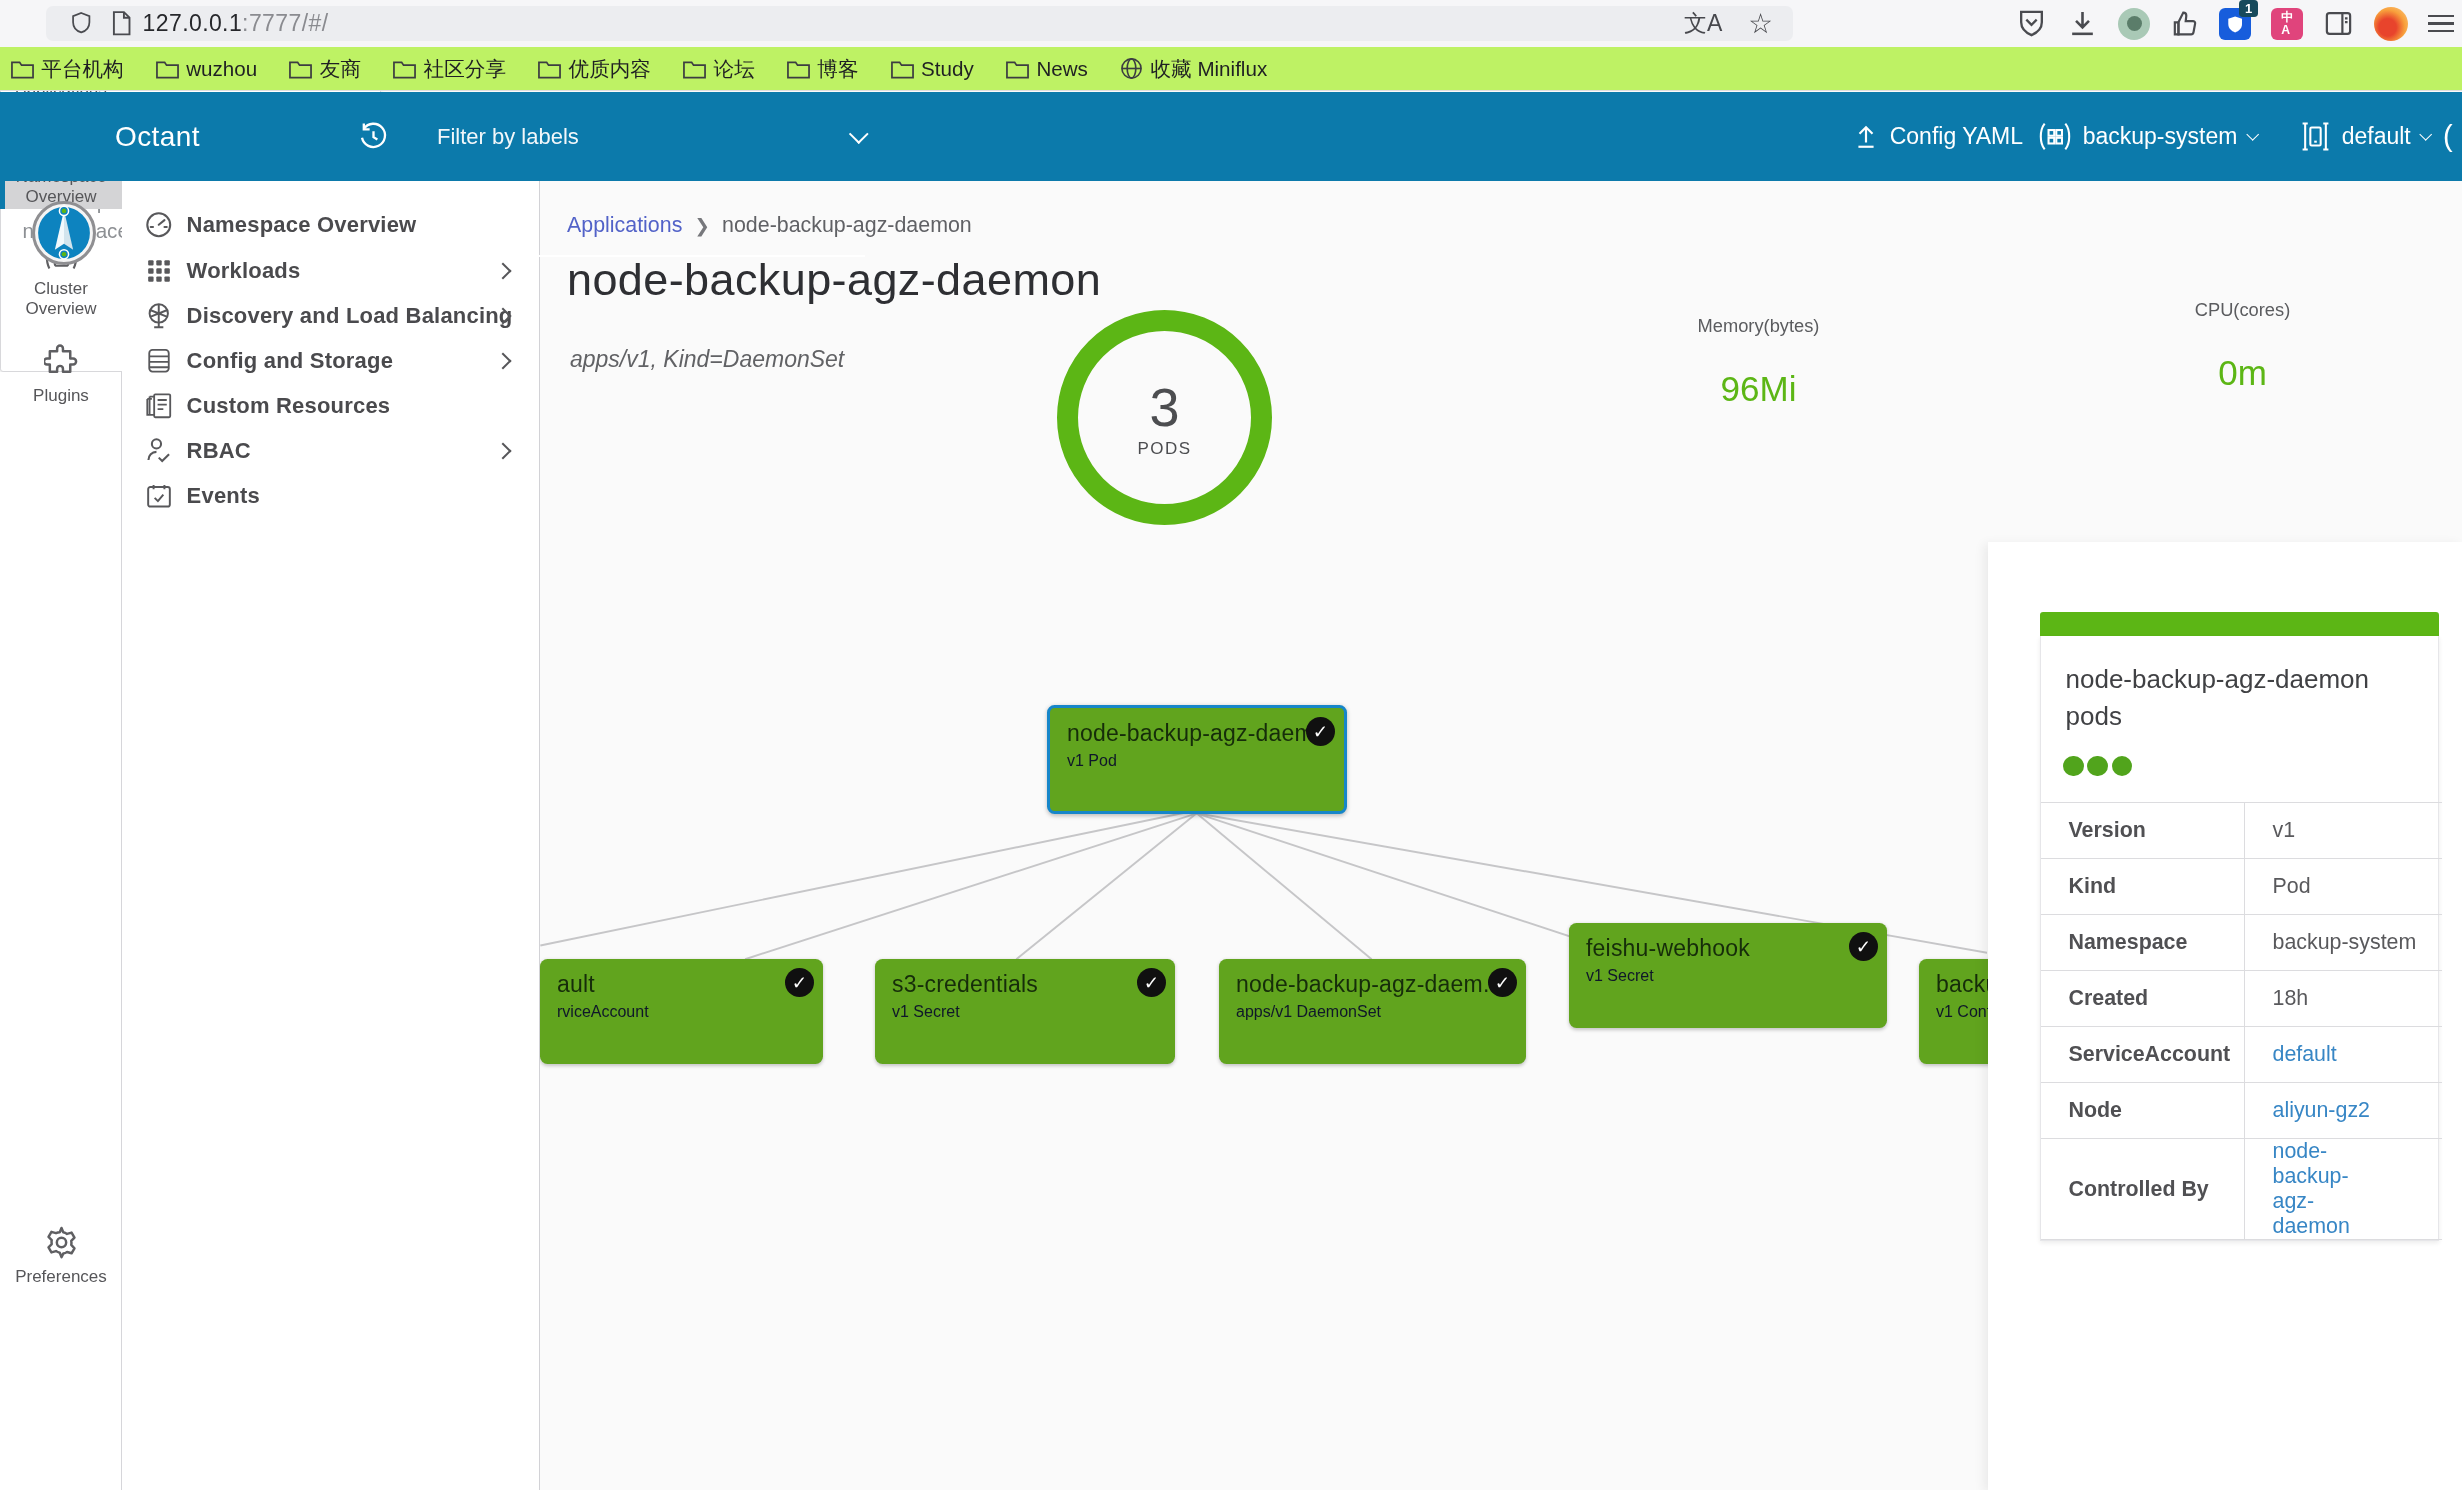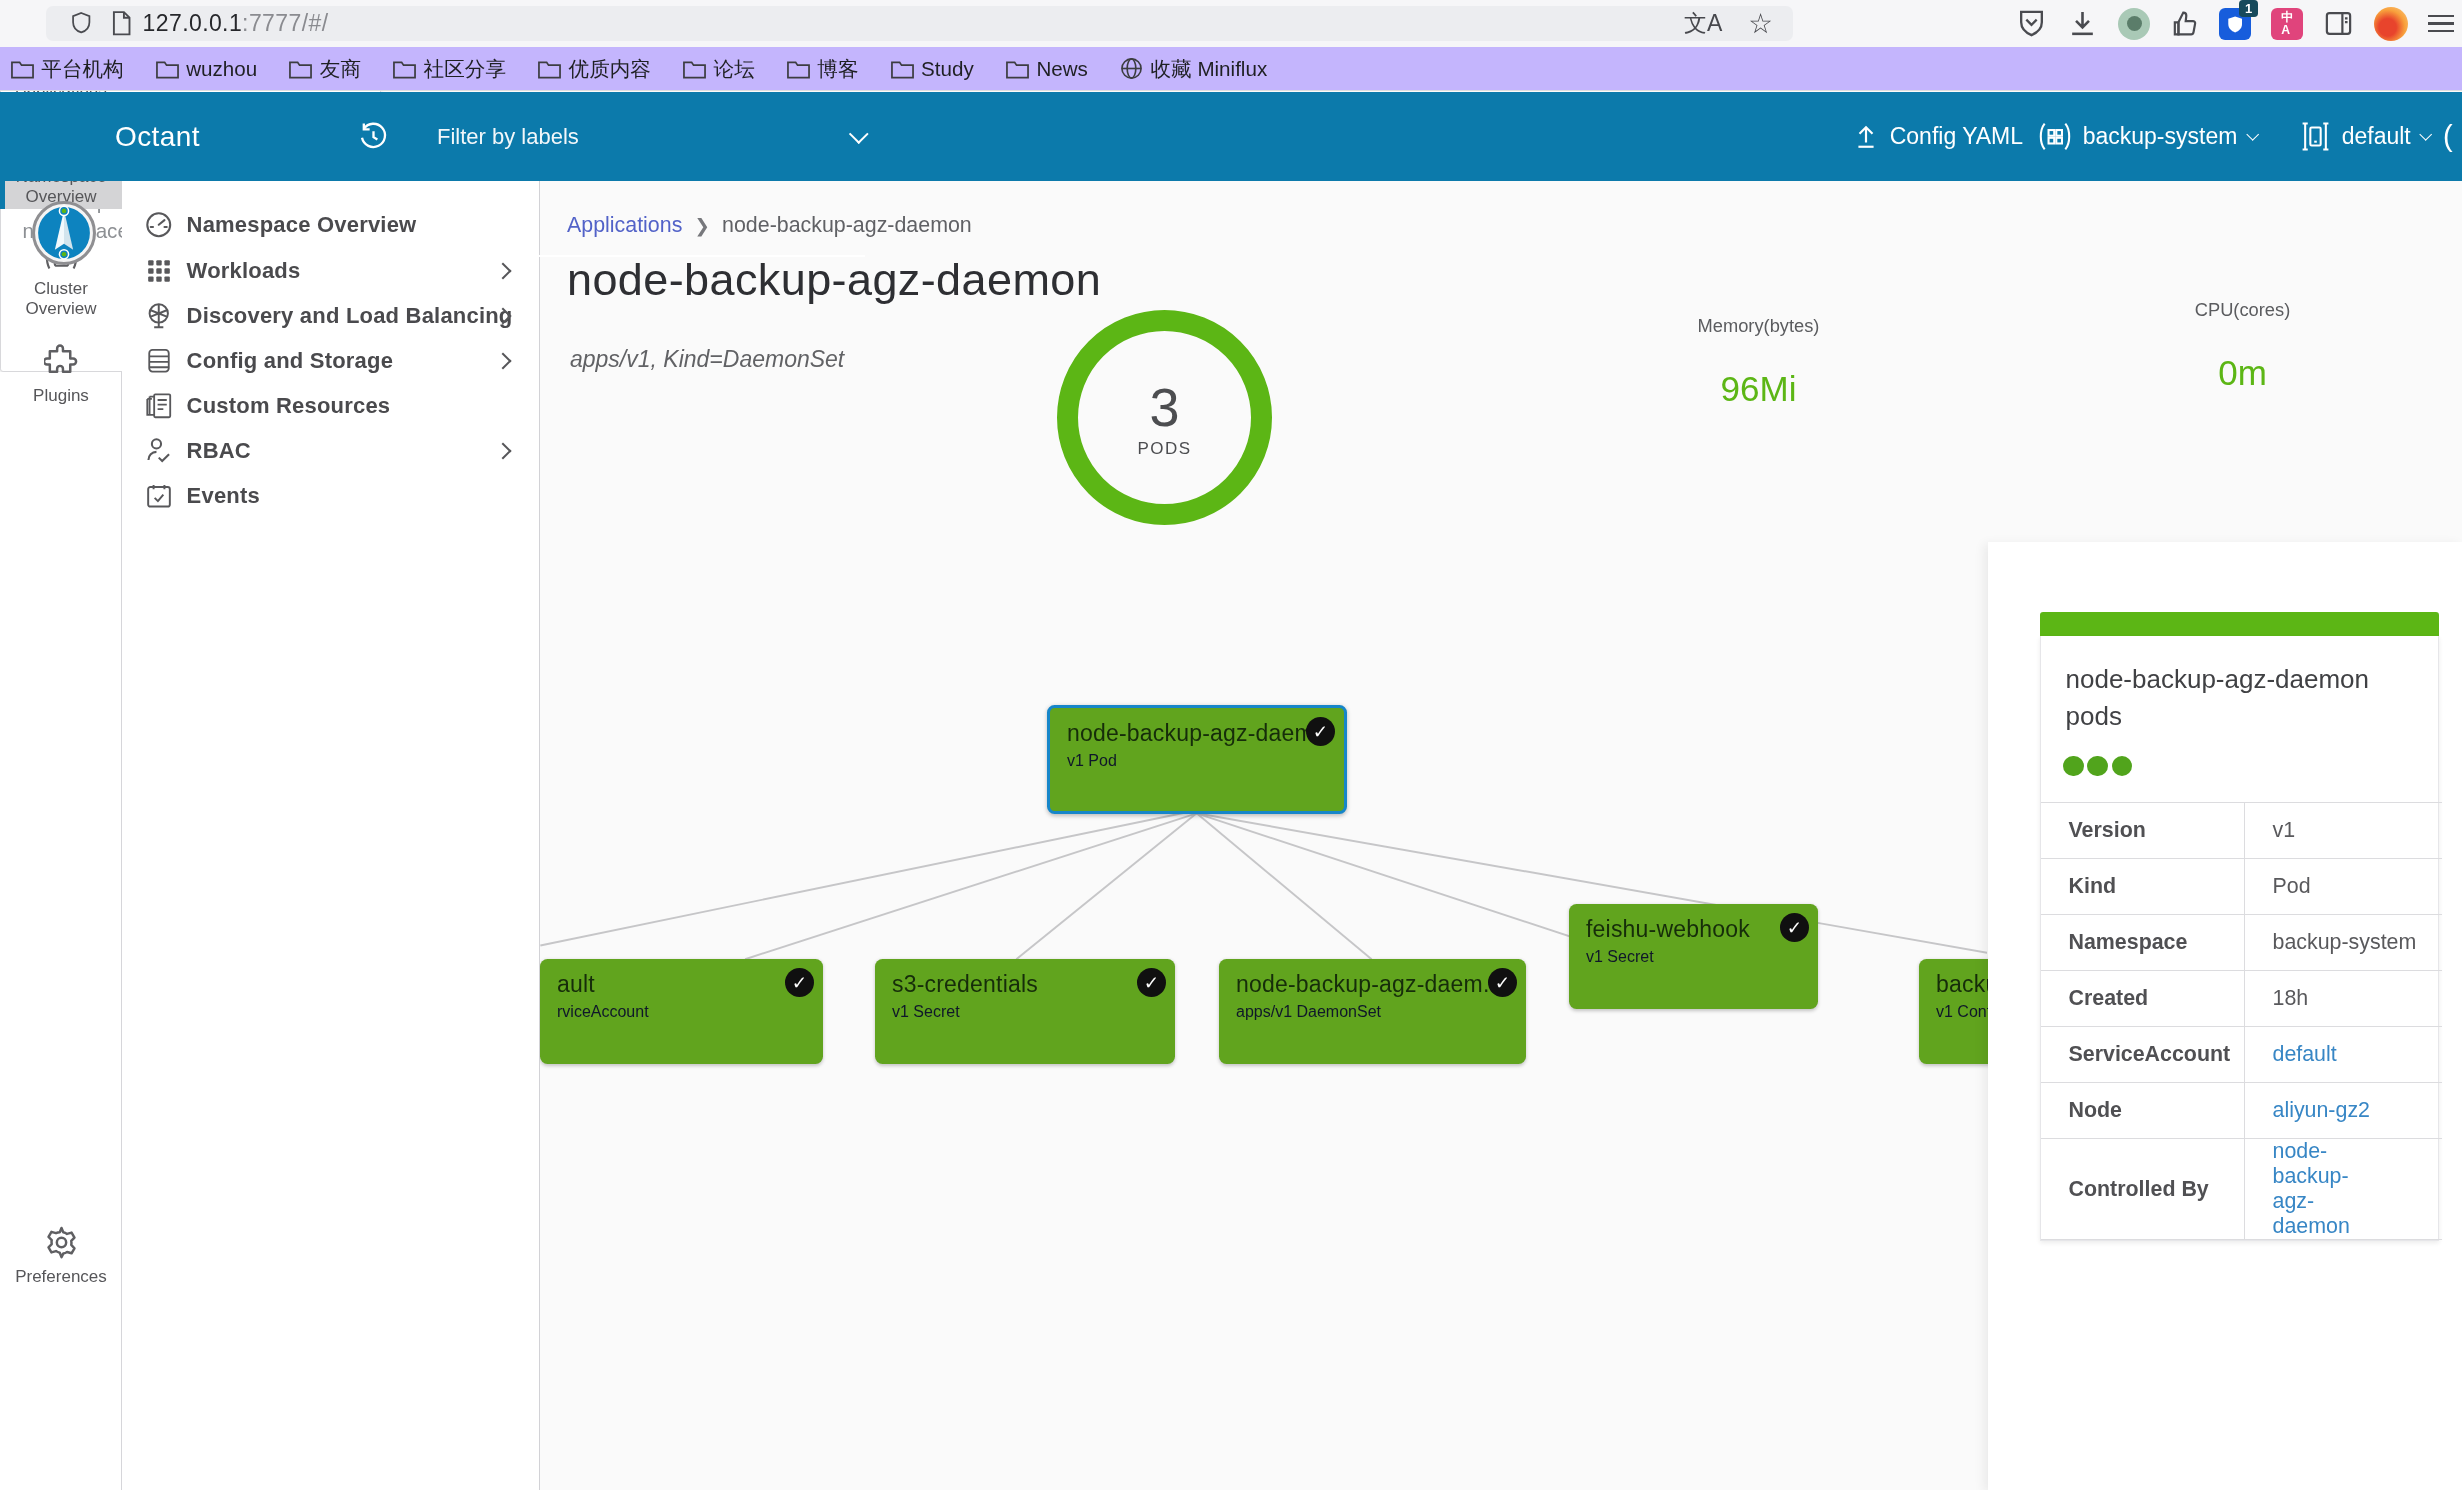--- a/index.html
+++ b/index.html
@@ -16,21 +16,21 @@
   #url-text{font-size:23px;color:#26272b;margin-left:10.7px;letter-spacing:0.4px;}
   #url-text .dim{color:#8a8b90;}
   .tbicon{color:#47484d;display:flex;align-items:center;justify-content:center;}
   #toolbar-right{right:1.5px;top:3.1px;height:41px;display:flex;align-items:center;gap:20px;z-index:21;}
   .ext-badge{position:absolute;top:-7.6px;right:-6.1px;background:#174a5c;color:#fff;font-size:13px;
              padding:0.8px 5.4px;border-radius:3.8px;}
   .sq-ext{width:32px;height:32px;border-radius:6.1px;display:flex;align-items:center;justify-content:center;
           color:#fff;font-size:15.3px;font-weight:bold;position:relative;}
 
   
-  #bookmarks{left:0;top:47px;width:2462px;height:44px;background:#c4b5fd;border-bottom:0.8px solid #dededf;
+  #bookmarks{left:0;top:47px;width:2462px;height:44px;background:#bef264;border-bottom:0.8px solid #dededf;
              display:flex;align-items:center;gap:32px;padding-left:10.7px;box-sizing:border-box;z-index:20;}
   .bm{display:flex;align-items:center;gap:7.6px;font-size:20.6px;color:#1f2023;}
 
   
   #appheader{left:0;top:92px;width:2462px;height:89px;background:#0c7aab;z-index:18;color:#fff;padding-left:48px;}
   #brand{left:115px;top:0;height:89px;font-size:28px;letter-spacing:0.4px;}
   #logo{left:32px;top:109px;}
   #history-btn{left:358px;top:0;height:89px;}
   #filter-box{left:437px;top:0;height:89px;width:428px;}
   #filter-box .ph{font-size:22px;color:#f2f7fa;}
@@ -339,21 +339,21 @@
   <div class="gnode abs" style="left:875px;top:959px;width:300px;height:105px">
     <div class="t">s3-credentials</div>
     <div class="s">v1 Secret</div>
     <div class="gcheck">✓</div>
   </div>
   <div class="gnode abs" style="left:1219px;top:959px;width:307px;height:105px">
     <div class="t">node-backup-agz-daem...</div>
     <div class="s">apps/v1 DaemonSet</div>
     <div class="gcheck">✓</div>
   </div>
-  <div class="gnode abs" style="left:1569px;top:904px;width:249px;height:105px">
+  <div class="gnode abs" style="left:1569px;top:923px;width:318px;height:105px">
     <div class="t">feishu-webhook</div>
     <div class="s">v1 Secret</div>
     <div class="gcheck">✓</div>
   </div>
   <div class="gnode abs" style="left:1919px;top:959px;width:302px;height:105px">
     <div class="t">backu</div>
     <div class="s">v1 Config</div>
   </div>
 
   <div id="panel" class="abs">

